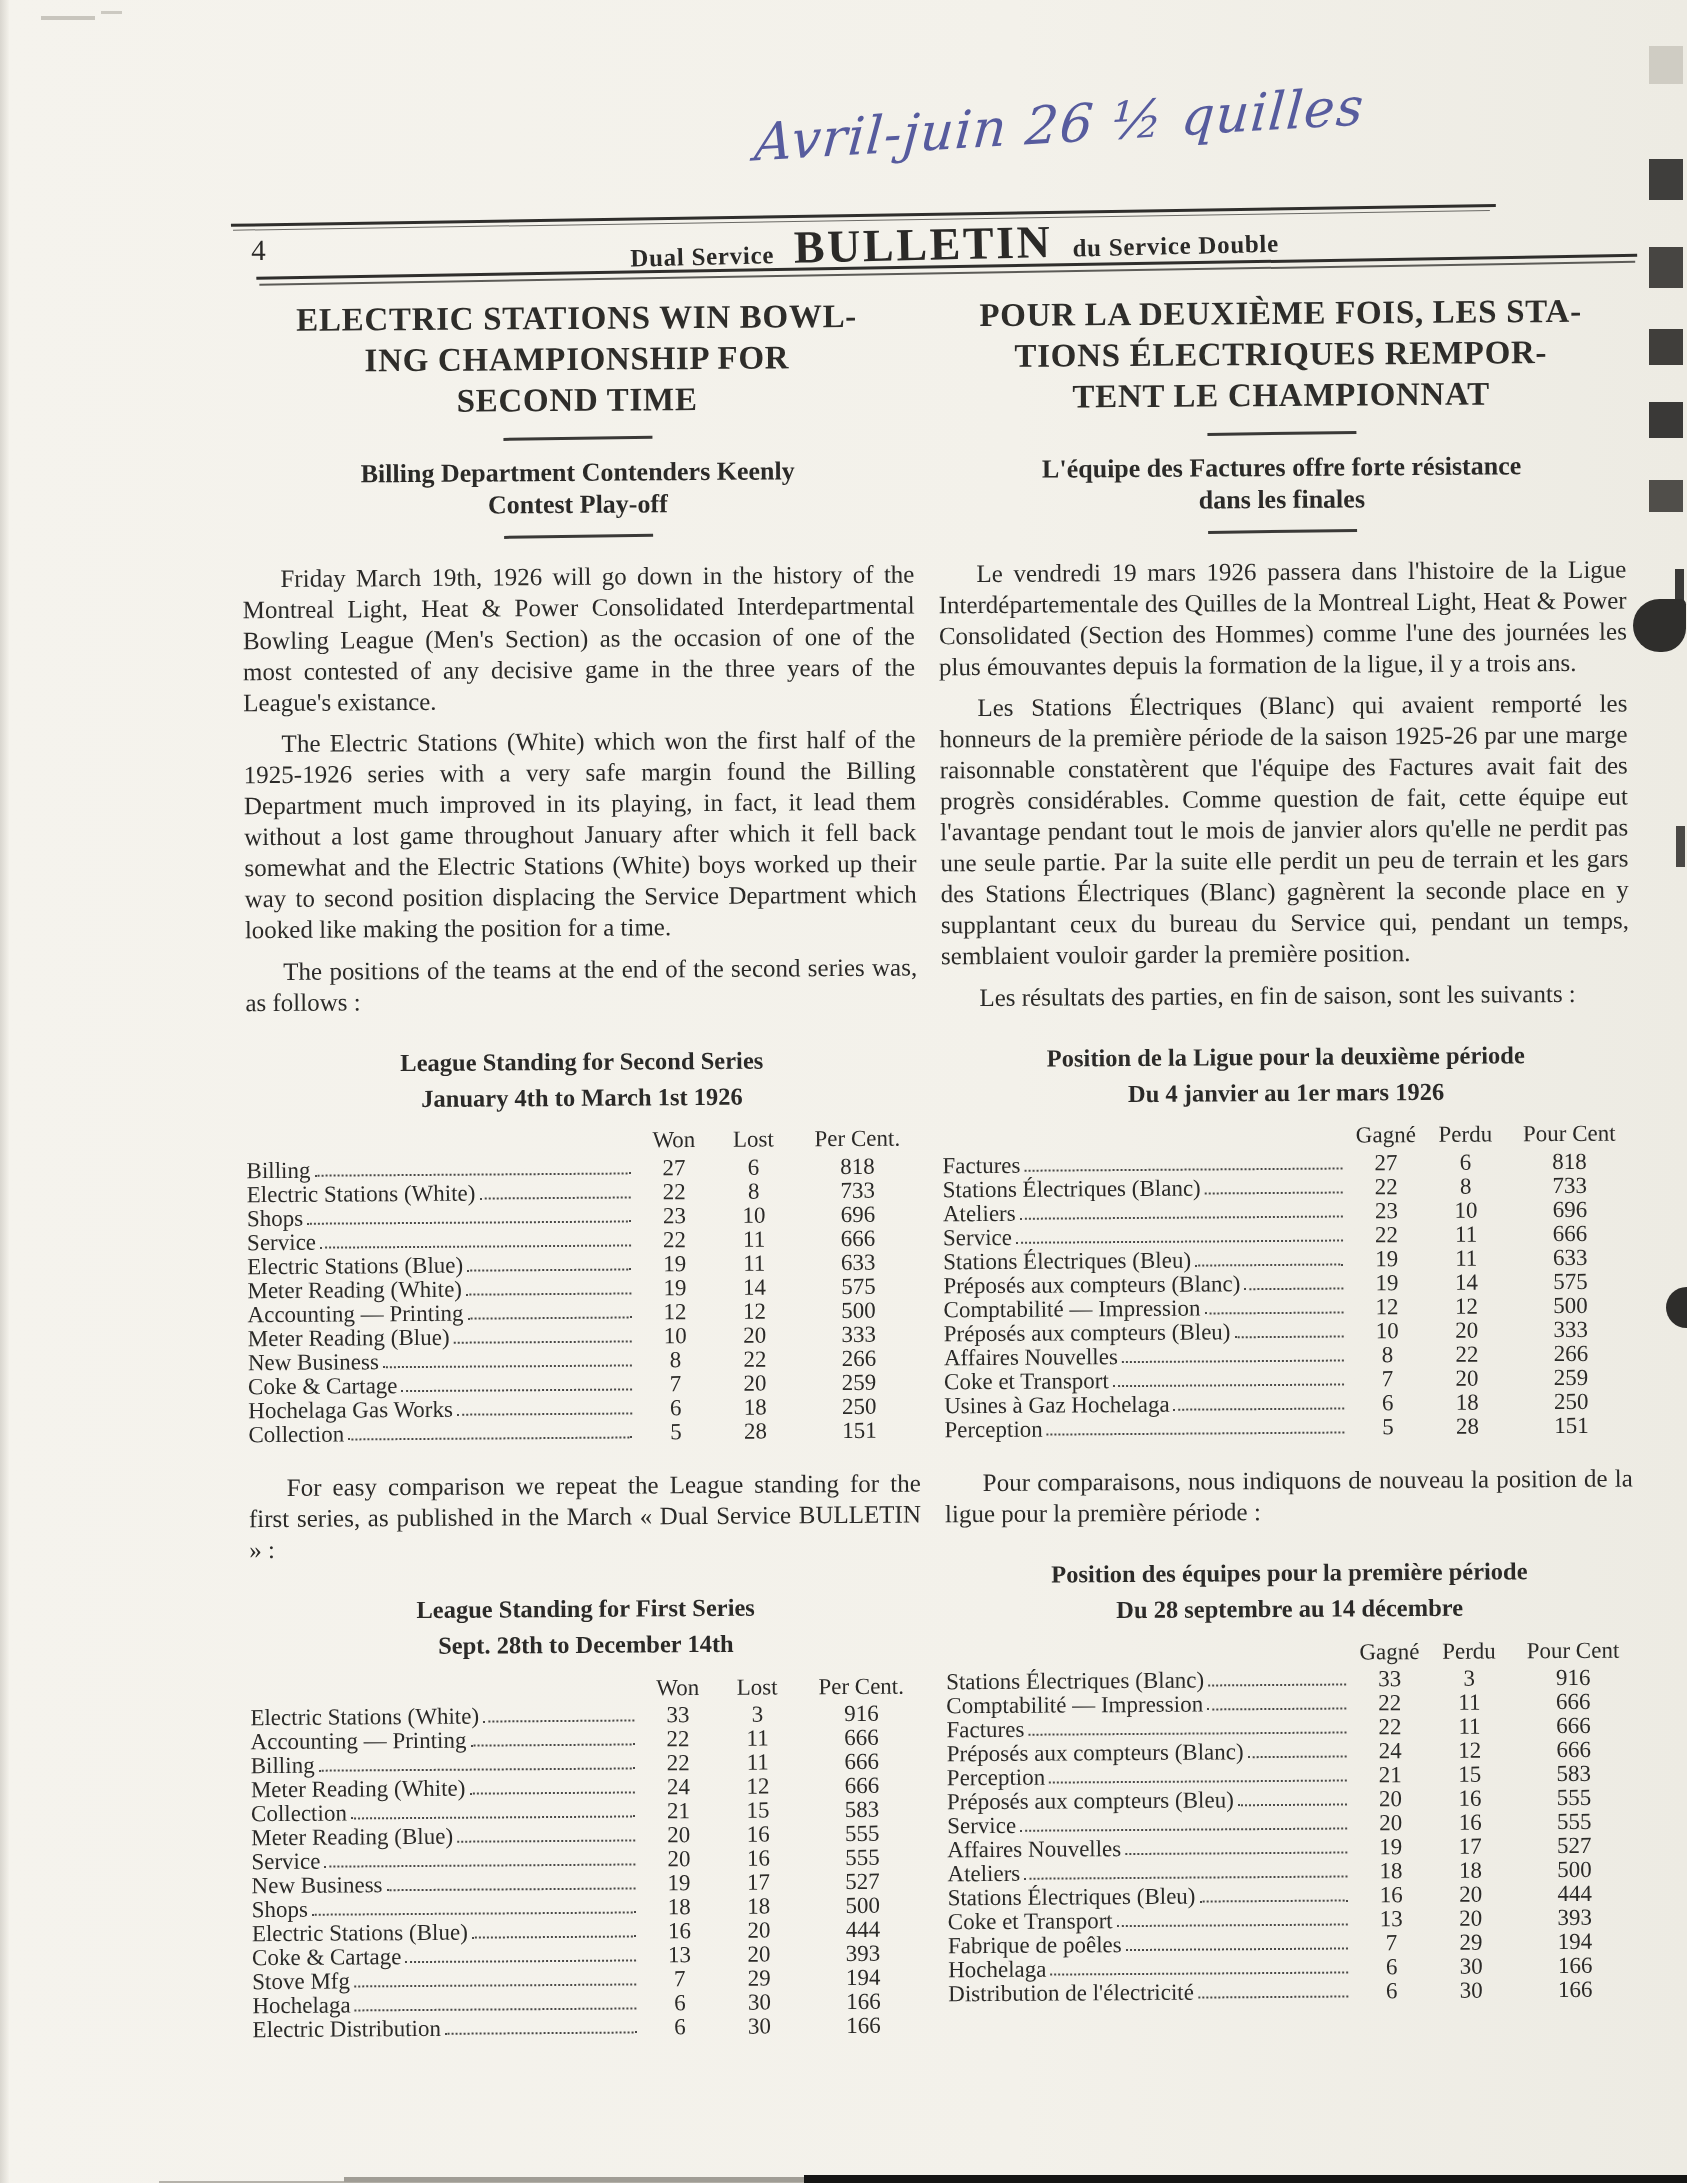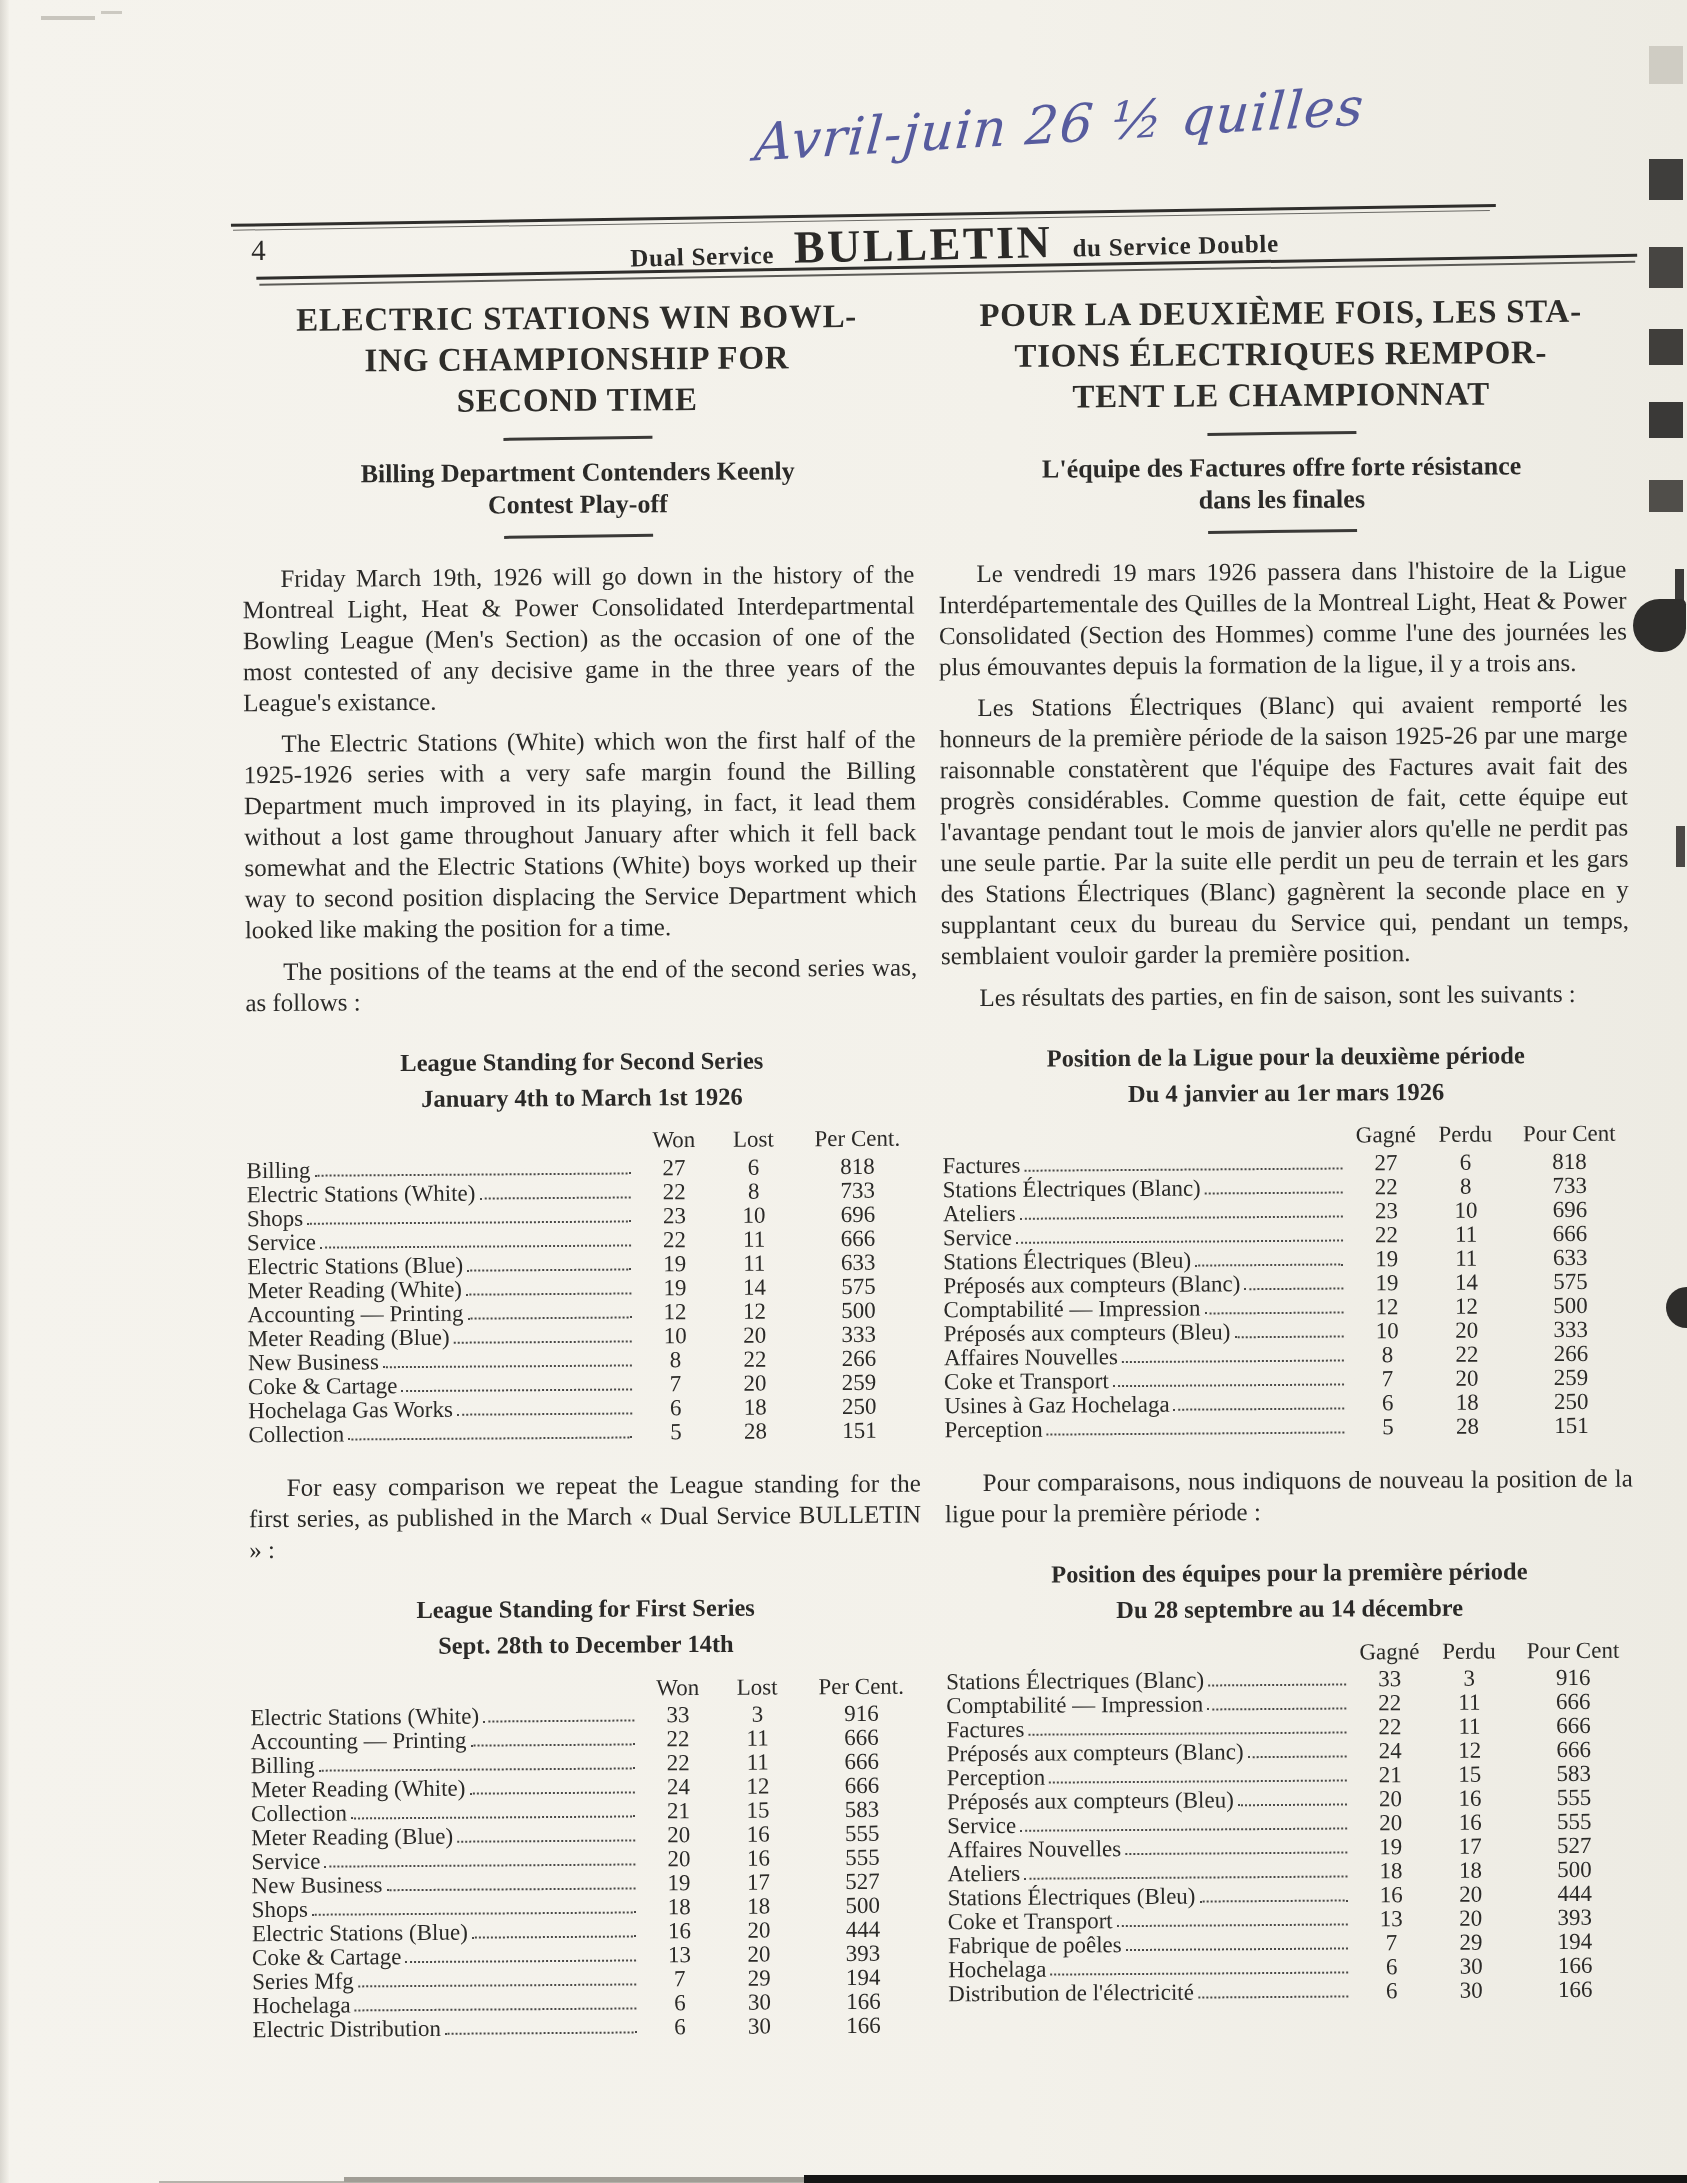--- a/index.html
+++ b/index.html
@@ -293,21 +293,21 @@
               <span class="c3">444</span>
             </div>
             <div class="trow">
               <span class="tname">Coke &amp; Cartage</span>
               <span class="tdots"></span>
               <span class="c1">13</span>
               <span class="c2">20</span>
               <span class="c3">393</span>
             </div>
             <div class="trow">
-              <span class="tname">Series Mfg</span>
+              <span class="tname">Stove Mfg</span>
               <span class="tdots"></span>
               <span class="c1">7</span>
               <span class="c2">29</span>
               <span class="c3">194</span>
             </div>
             <div class="trow">
               <span class="tname">Hochelaga</span>
               <span class="tdots"></span>
               <span class="c1">6</span>
               <span class="c2">30</span>

